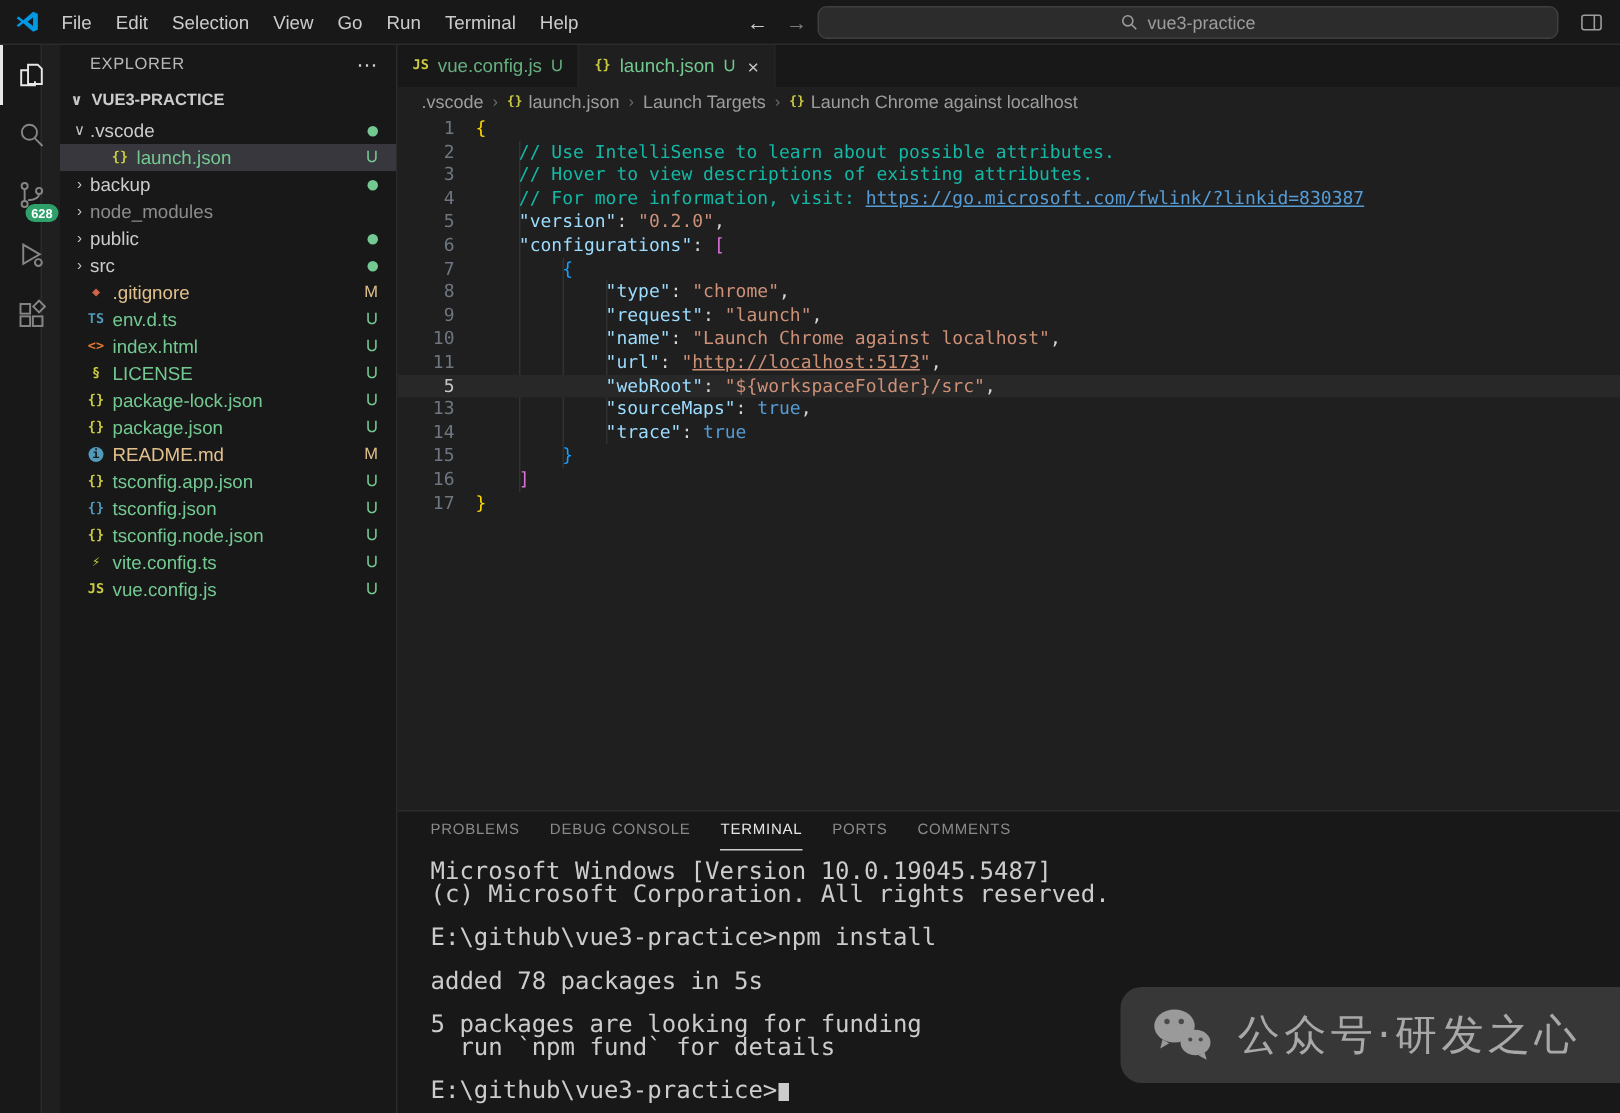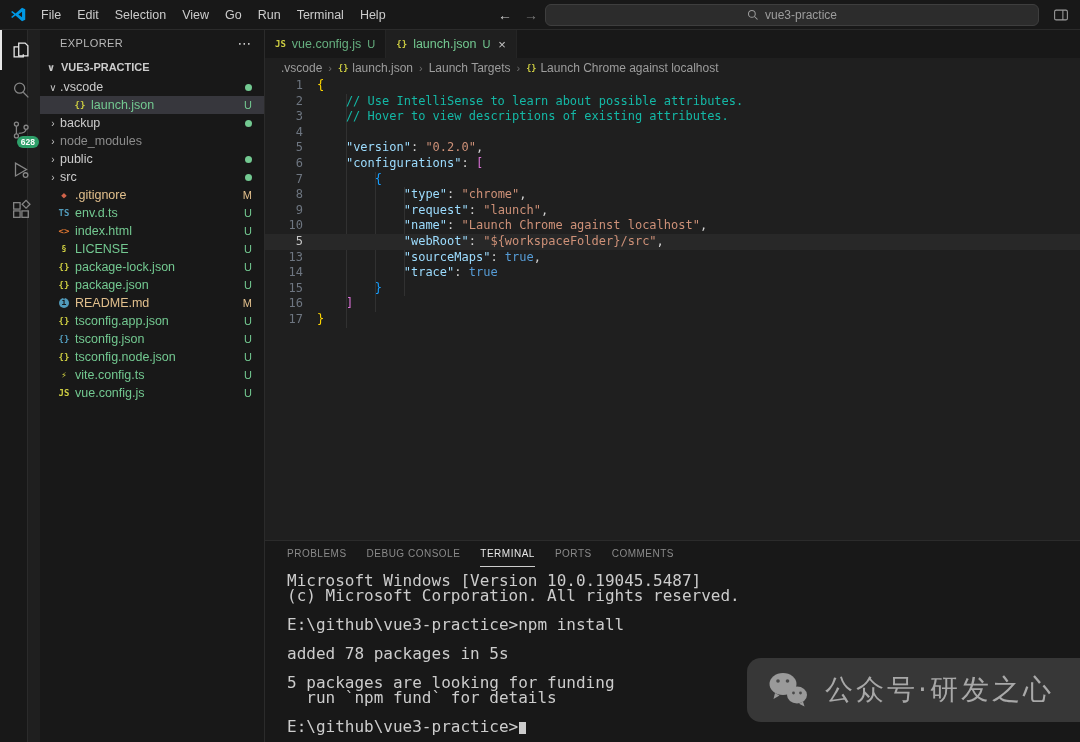--- a/index.html
+++ b/index.html
@@ -351,27 +351,28 @@
       </span>
     </div>
   <div class="editor">
     <div class="guide" style="left:81px;  top:15.6px;  height:234px;"></div>
     <div class="guide" style="left:110px; top:93.6px;  height:140.4px;"></div>
     <div class="guide" style="left:139px; top:109.2px; height:109.2px;"></div>
     <div id="elines">
         <div class="eline"><span class="lnum">1</span><span class="lcode"><span class="g0">{</span></span></div>
         <div class="eline"><span class="lnum">2</span><span class="lcode"><span class="cm">    // Use IntelliSense to learn about possible attributes.</span></span></div>
         <div class="eline"><span class="lnum">3</span><span class="lcode"><span class="cm">    // Hover to view descriptions of existing attributes.</span></span></div>
-        <div class="eline"><span class="lnum">4</span></div>
+        <div class="eline"><span class="lnum">4</span><span class="lcode"><span class="cm">    // For more information, visit: </span><span class="lkb">https://go.microsoft.com/fwlink/?linkid=830387</span></span></div>
         <div class="eline"><span class="lnum">5</span><span class="lcode"><span class="p">    </span><span class="k">"version"</span><span class="p">: </span><span class="s">"0.2.0"</span><span class="p">,</span></span></div>
         <div class="eline"><span class="lnum">6</span><span class="lcode"><span class="p">    </span><span class="k">"configurations"</span><span class="p">: </span><span class="g1">[</span></span></div>
         <div class="eline"><span class="lnum">7</span><span class="lcode"><span class="p">        </span><span class="g2">{</span></span></div>
         <div class="eline"><span class="lnum">8</span><span class="lcode"><span class="p">            </span><span class="k">"type"</span><span class="p">: </span><span class="s">"chrome"</span><span class="p">,</span></span></div>
         <div class="eline"><span class="lnum">9</span><span class="lcode"><span class="p">            </span><span class="k">"request"</span><span class="p">: </span><span class="s">"launch"</span><span class="p">,</span></span></div>
         <div class="eline"><span class="lnum">10</span><span class="lcode"><span class="p">            </span><span class="k">"name"</span><span class="p">: </span><span class="s">"Launch Chrome against localhost"</span><span class="p">,</span></span></div>
+        <div class="eline"><span class="lnum">11</span><span class="lcode"><span class="p">            </span><span class="k">"url"</span><span class="p">: </span><span class="s">"</span><span class="s lk">http://localhost:5173</span><span class="s">"</span><span class="p">,</span></span></div>
         <div class="eline activeline"><span class="lnum">5</span><span class="lcode"><span class="p">            </span><span class="k">"webRoot"</span><span class="p">: </span><span class="s">"${workspaceFolder}/src"</span><span class="p">,</span></span></div>
         <div class="eline"><span class="lnum">13</span><span class="lcode"><span class="p">            </span><span class="k">"sourceMaps"</span><span class="p">: </span><span class="b">true</span><span class="p">,</span></span></div>
         <div class="eline"><span class="lnum">14</span><span class="lcode"><span class="p">            </span><span class="k">"trace"</span><span class="p">: </span><span class="b">true</span></span></div>
         <div class="eline"><span class="lnum">15</span><span class="lcode"><span class="p">        </span><span class="g2">}</span></span></div>
         <div class="eline"><span class="lnum">16</span><span class="lcode"><span class="p">    </span><span class="g1">]</span></span></div>
         <div class="eline"><span class="lnum">17</span><span class="lcode"><span class="g0">}</span></span></div>
       </div>
   </div>
   <div class="panel">
     <div class="panel-tabs" id="ptabs">

